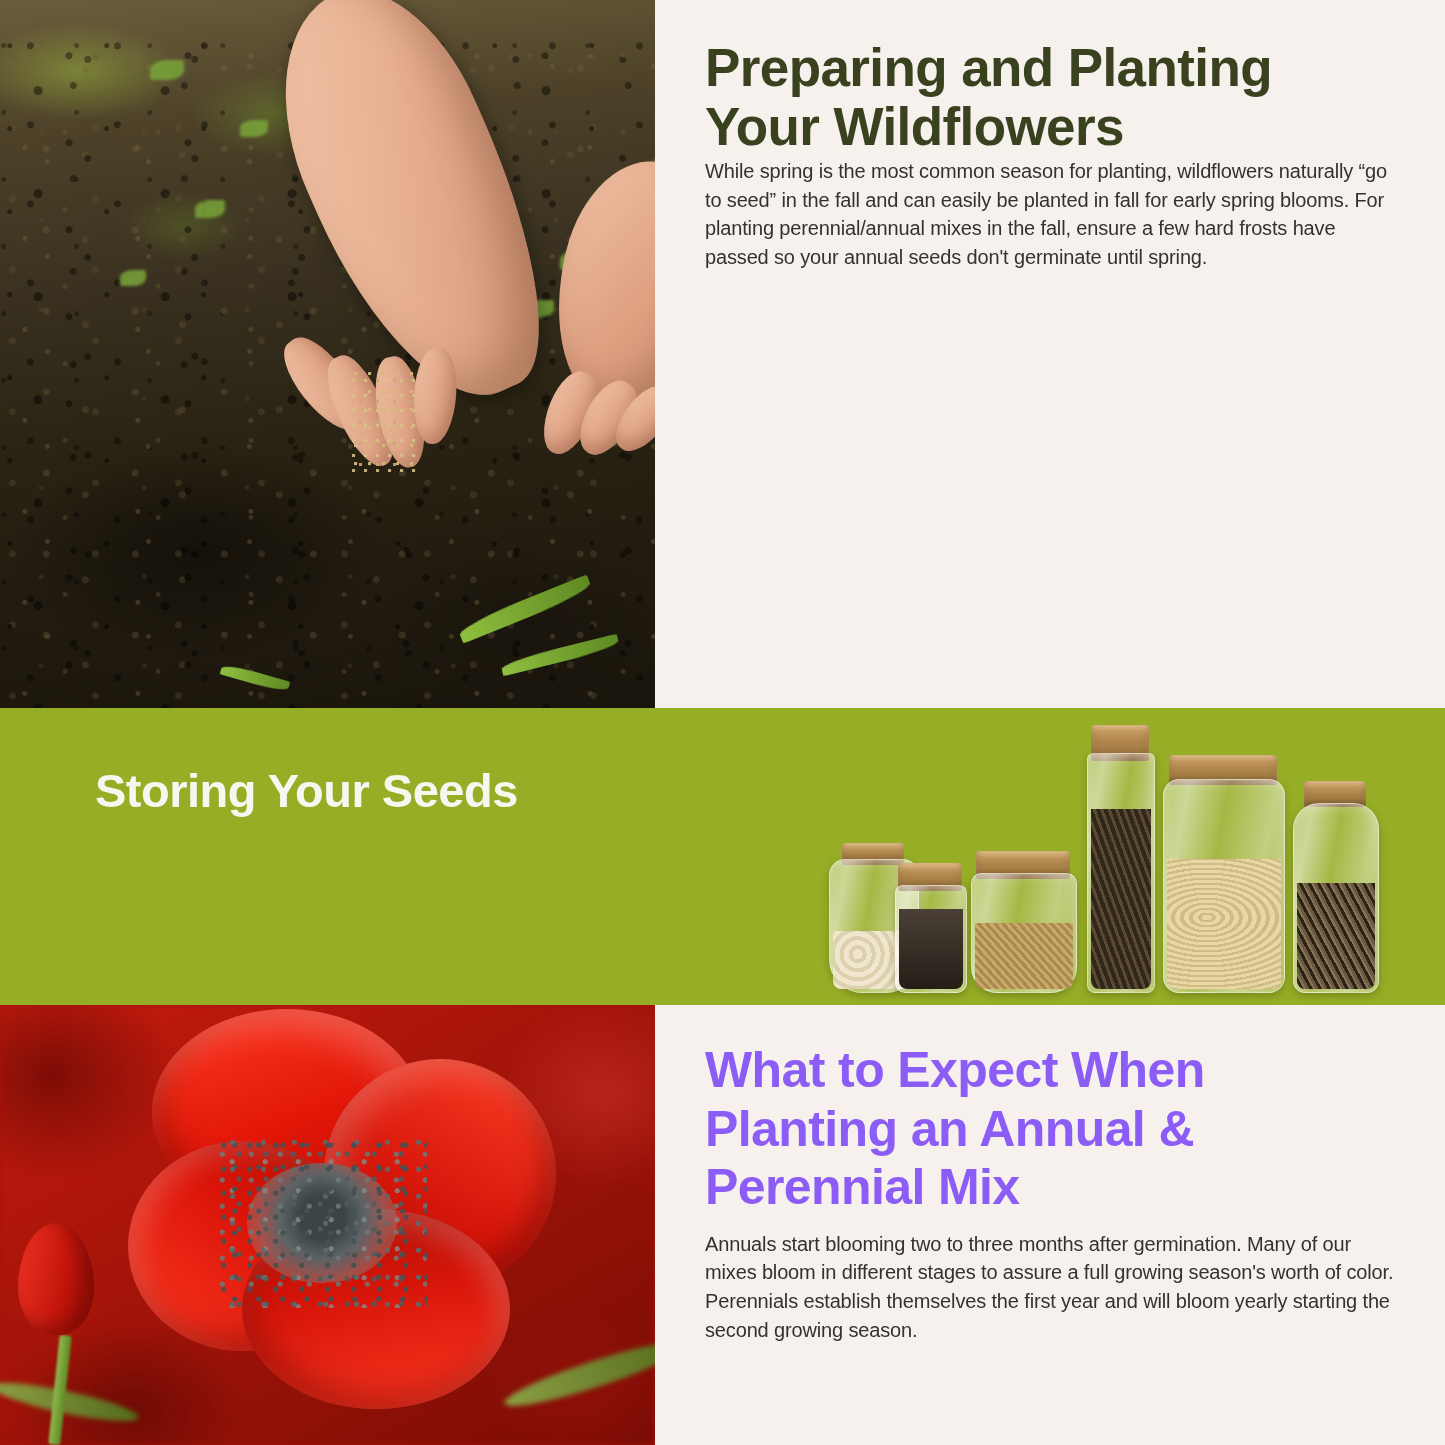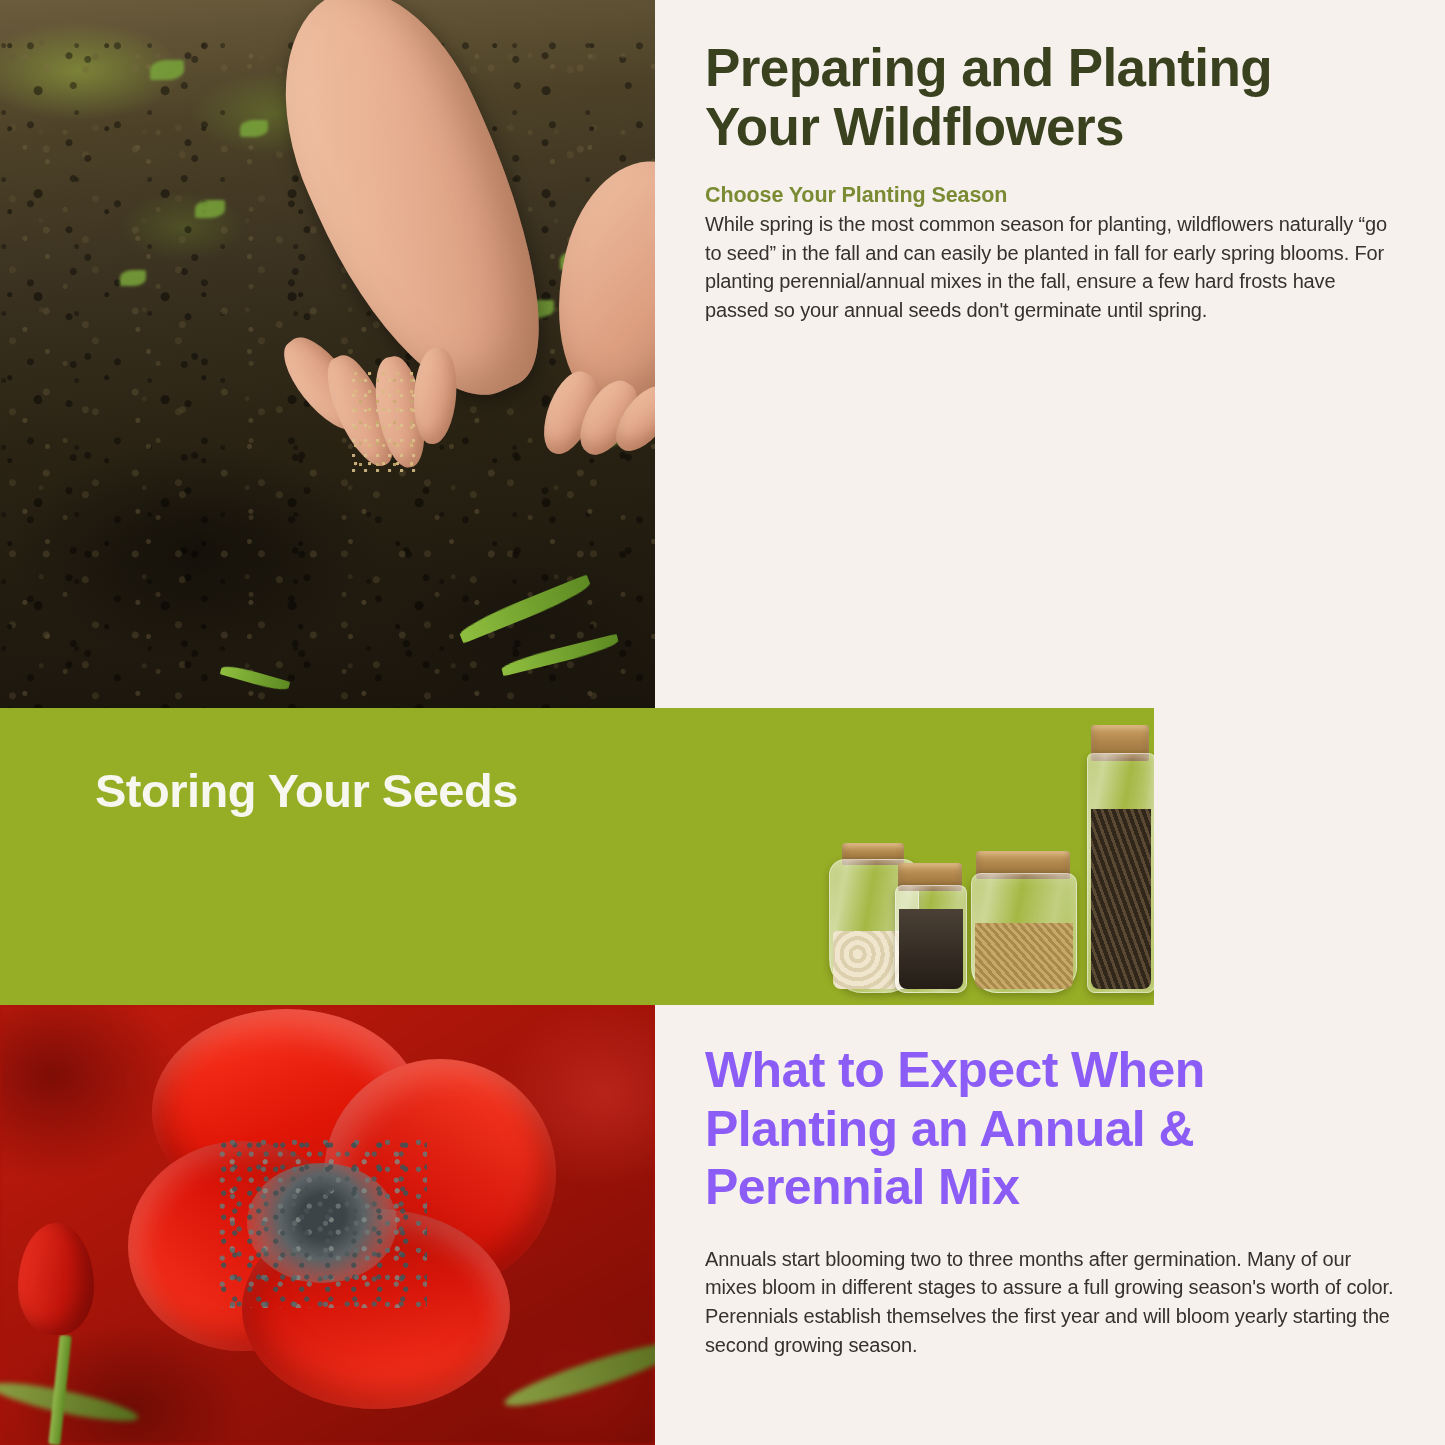--- a/index.html
+++ b/index.html
@@ -63,21 +63,21 @@
 
   .col-right{position:absolute;left:705px;top:0;width:690px;}
   h1.title{
     color:#39411f;font-size:53px;line-height:1.12;font-weight:700;
     margin:38px 0 0 0;letter-spacing:-.6px;
   }
   .sub{color:#7a8b33;font-size:21.5px;font-weight:700;margin:26px 0 2px 0;letter-spacing:-.1px;}
   .body{color:#35322e;font-size:20px;line-height:1.44;margin:0;letter-spacing:-.15px;}
 
   
-  .sec-band{position:absolute;left:0;top:708px;width:1154px;height:297px;background:#96ad26;overflow:hidden;}
+  .sec-band{position:absolute;left:0;top:708px;width:1445px;height:297px;background:#96ad26;overflow:hidden;}
   h2.band-title{color:#f7f7ef;font-size:47px;font-weight:700;margin:0;position:absolute;left:95px;top:55px;letter-spacing:-.5px;}
   .band-body{color:#f0f3e0;font-size:21.5px;line-height:1.5;position:absolute;left:95px;top:132px;width:610px;margin:0;letter-spacing:-.1px;}
 
   .jars{position:absolute;left:825px;top:10px;width:600px;height:287px;}
   .jar{position:absolute;bottom:12px;}
   .glass{position:absolute;left:0;bottom:0;width:100%;
     background:linear-gradient(100deg, rgba(255,255,255,.30) 0%, rgba(255,255,255,.52) 16%, rgba(255,255,255,.14) 42%, rgba(255,255,255,.42) 72%, rgba(255,255,255,.18) 100%);
     border:1.5px solid rgba(255,255,255,.55);
     box-shadow:inset 0 0 14px rgba(255,255,255,.4), 0 3px 7px rgba(60,70,10,.35);}
   .cork{position:absolute;left:50%;transform:translateX(-50%);
@@ -158,21 +158,20 @@
       <div class="seed-dust"></div>
       <div class="grass-blade" style="left:455px;top:600px;width:140px;height:18px;transform:rotate(-22deg);"></div>
       <div class="grass-blade" style="left:500px;top:648px;width:120px;height:14px;transform:rotate(-14deg);"></div>
       <div class="grass-blade" style="left:220px;top:672px;width:70px;height:12px;transform:rotate(16deg);"></div>
     </div>
 
     <div class="col-right">
       <h1 class="title">Preparing and Planting Your Wildflowers</h1>
 
       <div>
-        <p class="sub">Choose Your Planting Season</p>
         <p class="body">While spring is the most common season for planting, wildflowers naturally “go to seed” in the fall and can easily be planted in fall for early spring blooms. For planting perennial/annual mixes in the fall, ensure a few hard frosts have passed so your annual seeds don't germinate until spring.</p>
       </div>
 
 
       <div>
       </div>
     </div>
   </div>
 
   <div class="sec-band">
@@ -240,17 +239,17 @@
         <div class="petal" style="left:150px;top:186px;width:268px;height:200px;background:linear-gradient(350deg,#ff3a22,#d61509 58%,#a80f05);box-shadow:inset 10px -16px 32px rgba(125,10,5,.5), inset -10px 12px 26px rgba(255,255,255,.2);"></div>
         <div class="pc stamen-ring"></div>
         <div class="stamen-spray"></div>
       </div>
 
       <div class="bud"></div>
     </div>
 
     <div class="col-right" style="top:0;">
       <h2 class="h2-bot">What to Expect When Planting an Annual &amp; Perennial Mix</h2>
-      <p class="body" style="margin-top:28px;">Annuals start blooming two to three months after germination. Many of our mixes bloom in different stages to assure a full growing season's worth of color. Perennials establish themselves the first year and will bloom yearly starting the second growing season.</p>
+      <p class="body" style="margin-top:13px;">Annuals start blooming two to three months after germination. Many of our mixes bloom in different stages to assure a full growing season's worth of color. Perennials establish themselves the first year and will bloom yearly starting the second growing season.</p>
     </div>
   </div>
 
 </div>
 
 </body></html>

